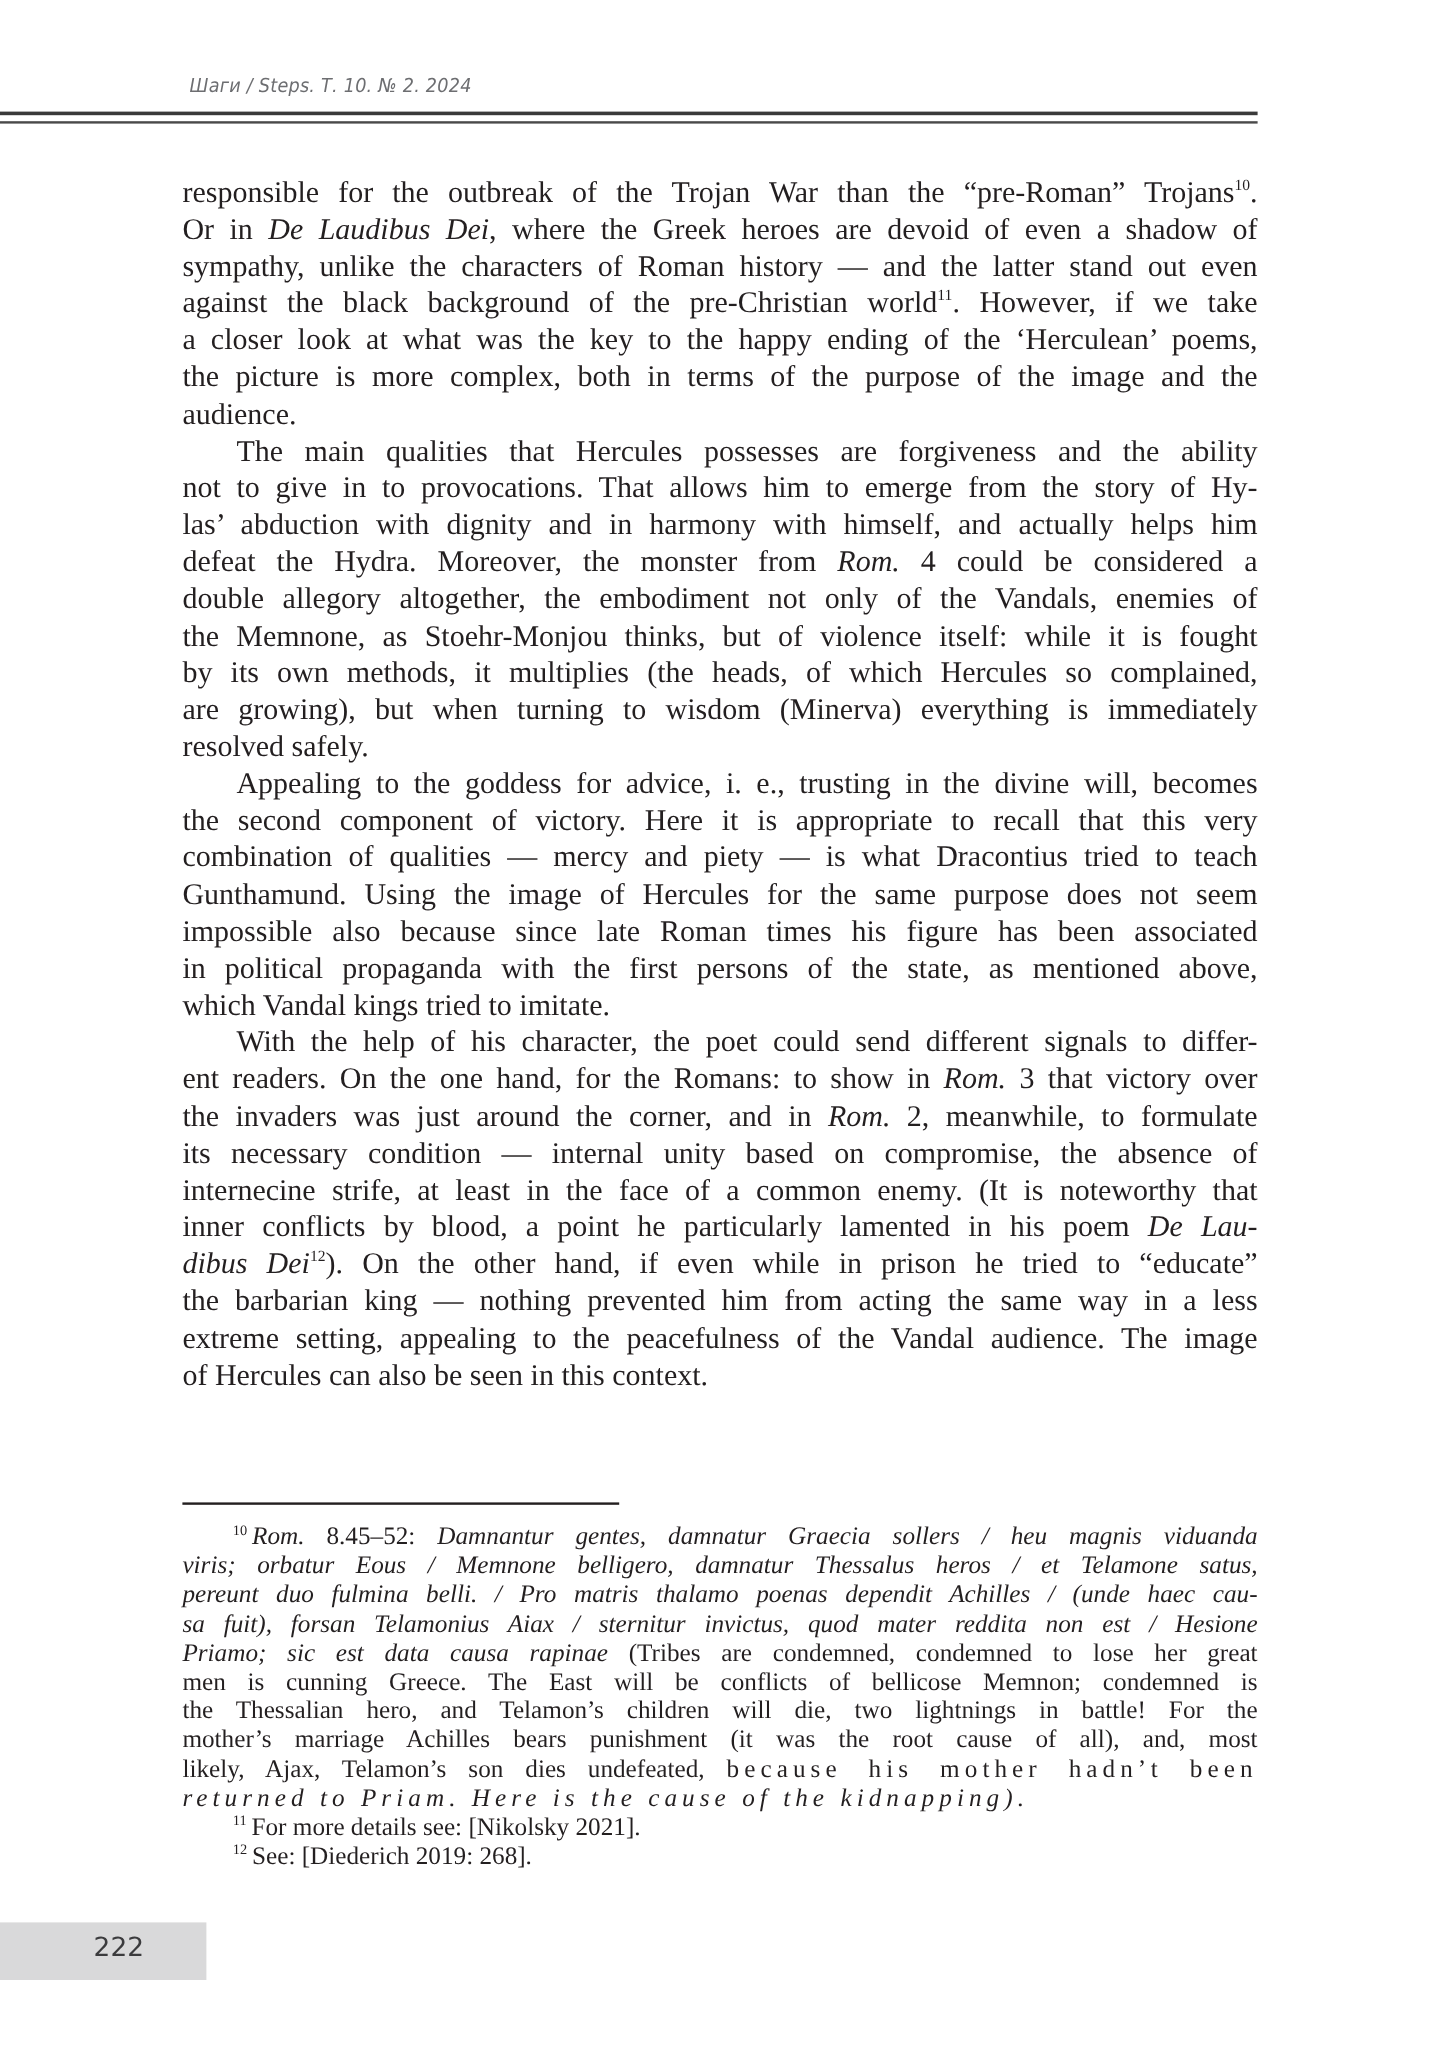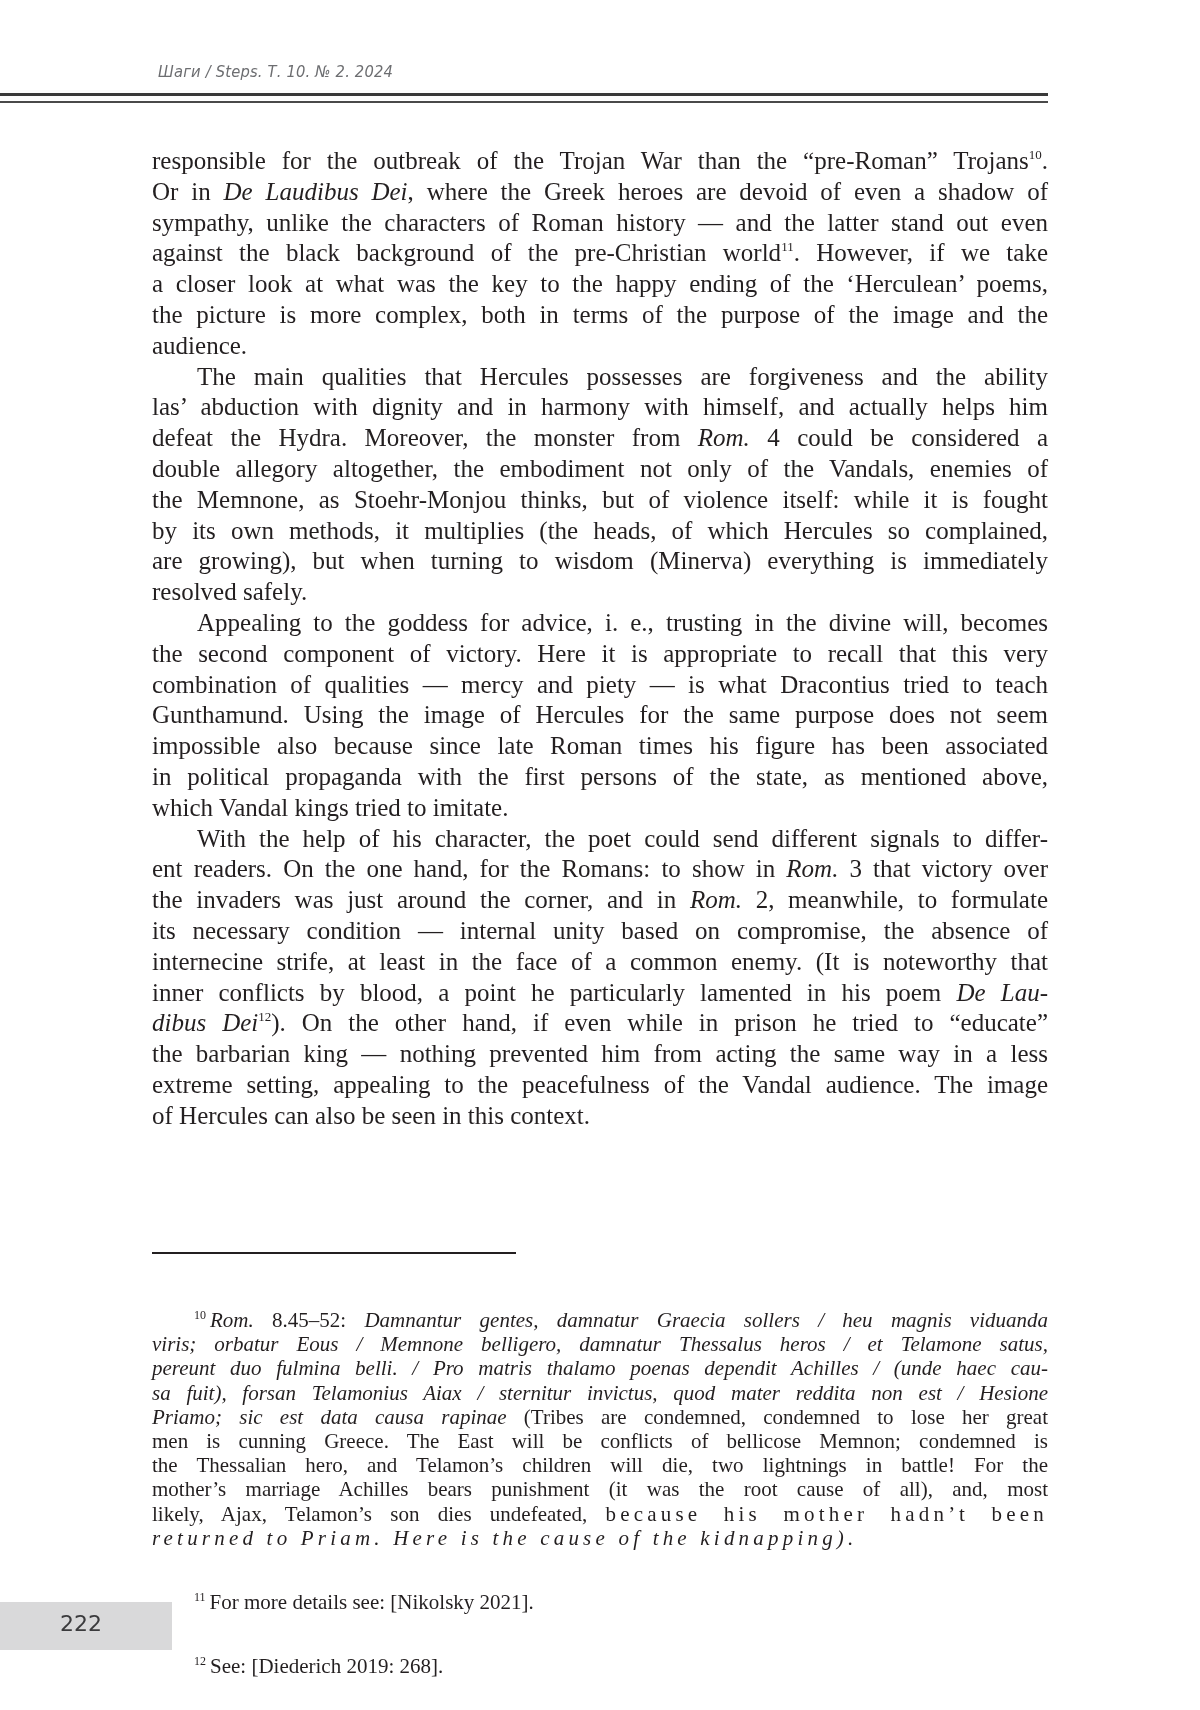--- a/index.html
+++ b/index.html
@@ -82,40 +82,40 @@
       line-height: 24.2px;
     }
     .fline {
       display: block;
       white-space: nowrap;
       text-align: justify;
       text-align-last: justify;
       height: 24.2px;
     }
     .fline.last { text-align-last: left; }
-    .fline.indent { padding-left: 42px; margin-top: 40px; }
+    .fline.indent { padding-left: 42px; }
     .fline.spaced { letter-spacing: 4.2px; font-style: italic; }
     .fn-sup {
       font-size: 12px;
       vertical-align: 8px;
       line-height: 0;
       margin-right: 4px;
     }
 
     .page-number-box {
       position: absolute;
       left: 0;
       top: 1602px;
       width: 172px;
       height: 48px;
       background: #d9d9da;
     }
     .page-number {
       position: absolute;
-      left: 60px;
+      left: 78px;
       top: 1611px;
       font-family: "DejaVu Sans", sans-serif;
       font-size: 22px;
       color: #3b3b3d;
     }
   </style>
 </head>
 <body>
 
 <div class="running-head">Шаги / Steps. Т. 10. № 2. 2024</div>
@@ -129,20 +129,21 @@
     <span class="line"><span>Or in </span><em>De Laudibus Dei</em><span>, where the Greek heroes are devoid of even a shadow of</span></span>
     <span class="line">sympathy, unlike the characters of Roman history — and the latter stand out even</span>
     <span class="line"><span>against the black background of the pre-Christian world</span><sup>11</sup><span>. However, if we take</span></span>
     <span class="line">a closer look at what was the key to the happy ending of the ‘Herculean’ poems,</span>
     <span class="line">the picture is more complex, both in terms of the purpose of the image and the</span>
     <span class="line last">audience.</span>
   </div>
 
   <div>
     <span class="line indent">The main qualities that Hercules possesses are forgiveness and the ability</span>
+    <span class="line">not to give in to provocations. That allows him to emerge from the story of Hy-</span>
     <span class="line">las’ abduction with dignity and in harmony with himself, and actually helps him</span>
     <span class="line"><span>defeat the Hydra. Moreover, the monster from </span><em>Rom.</em><span> 4 could be considered a</span></span>
     <span class="line">double allegory altogether, the embodiment not only of the Vandals, enemies of</span>
     <span class="line">the Memnone, as Stoehr-Monjou thinks, but of violence itself: while it is fought</span>
     <span class="line">by its own methods, it multiplies (the heads, of which Hercules so complained,</span>
     <span class="line">are growing), but when turning to wisdom (Minerva) everything is immediately</span>
     <span class="line last">resolved safely.</span>
   </div>
 
   <div>

